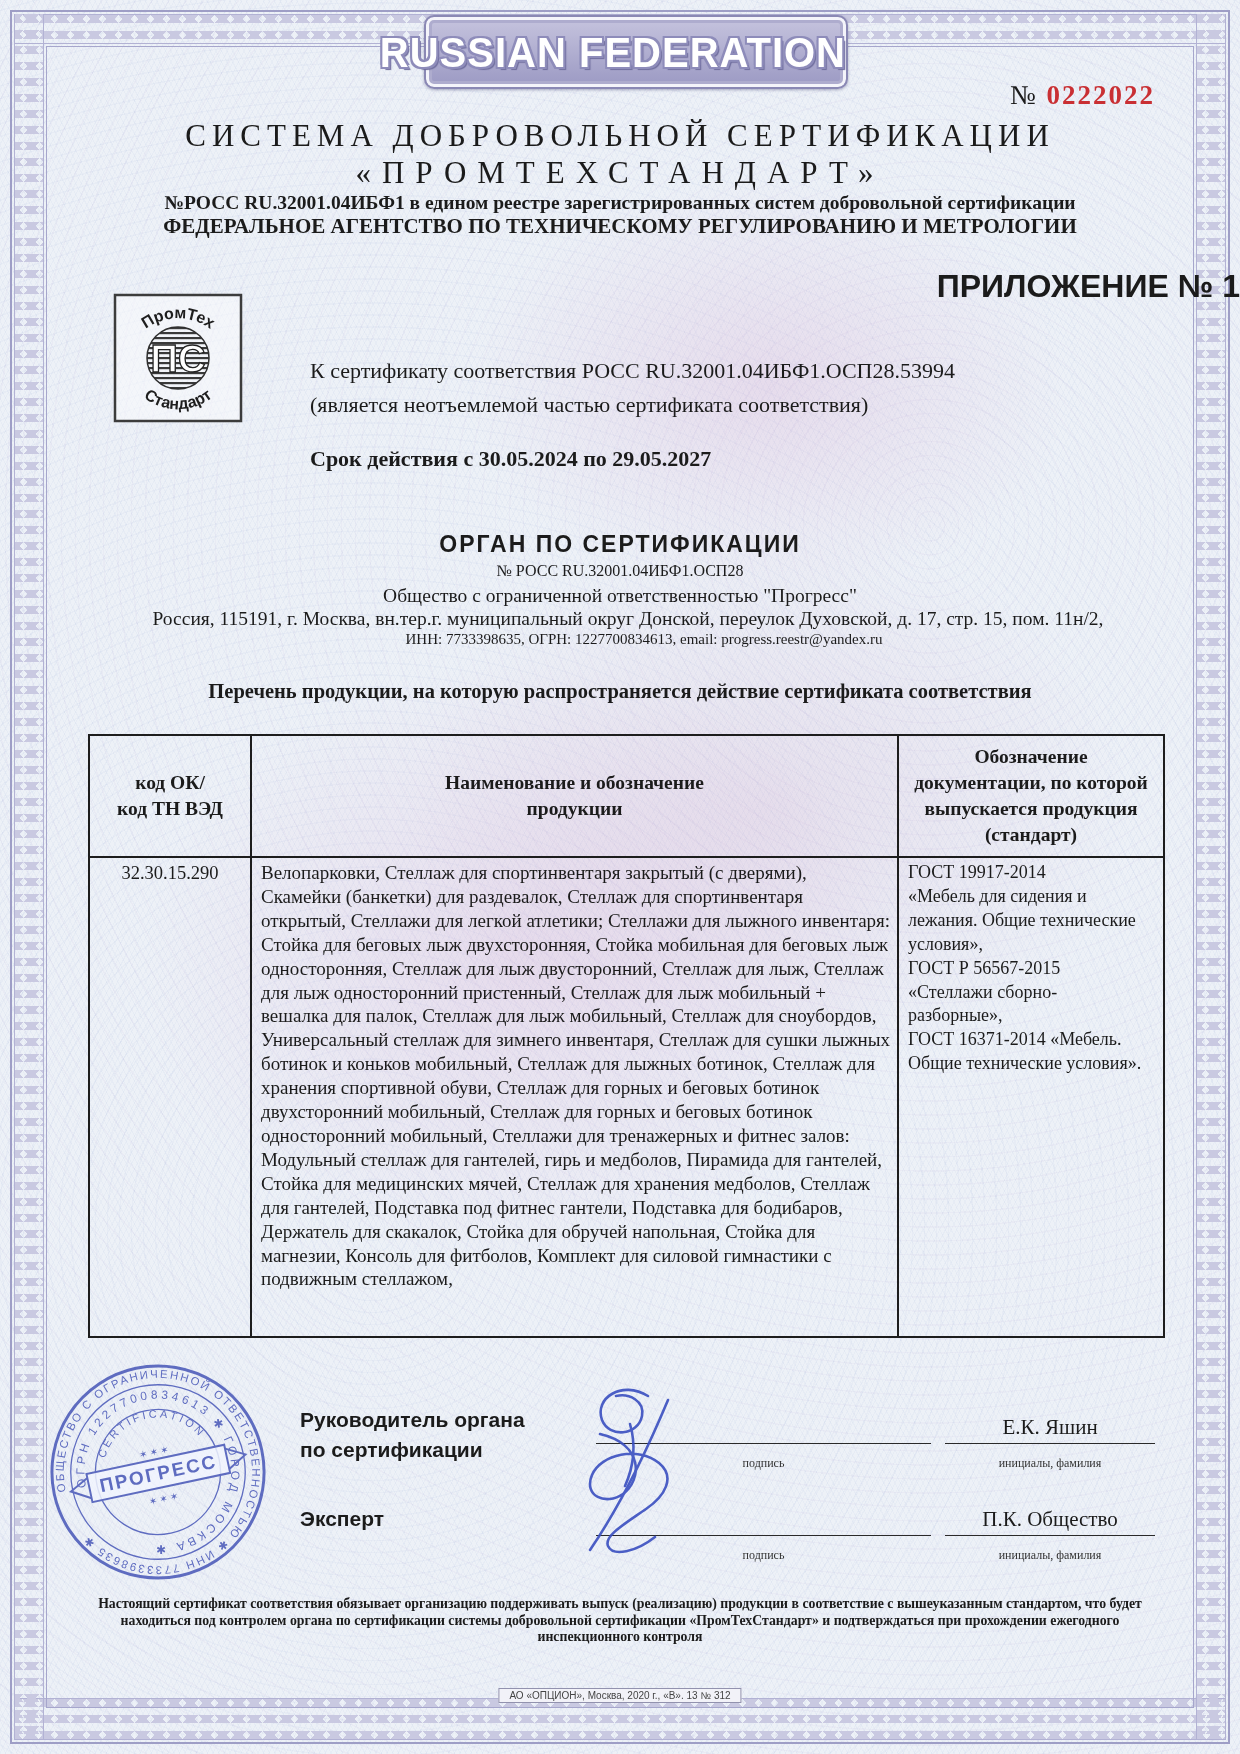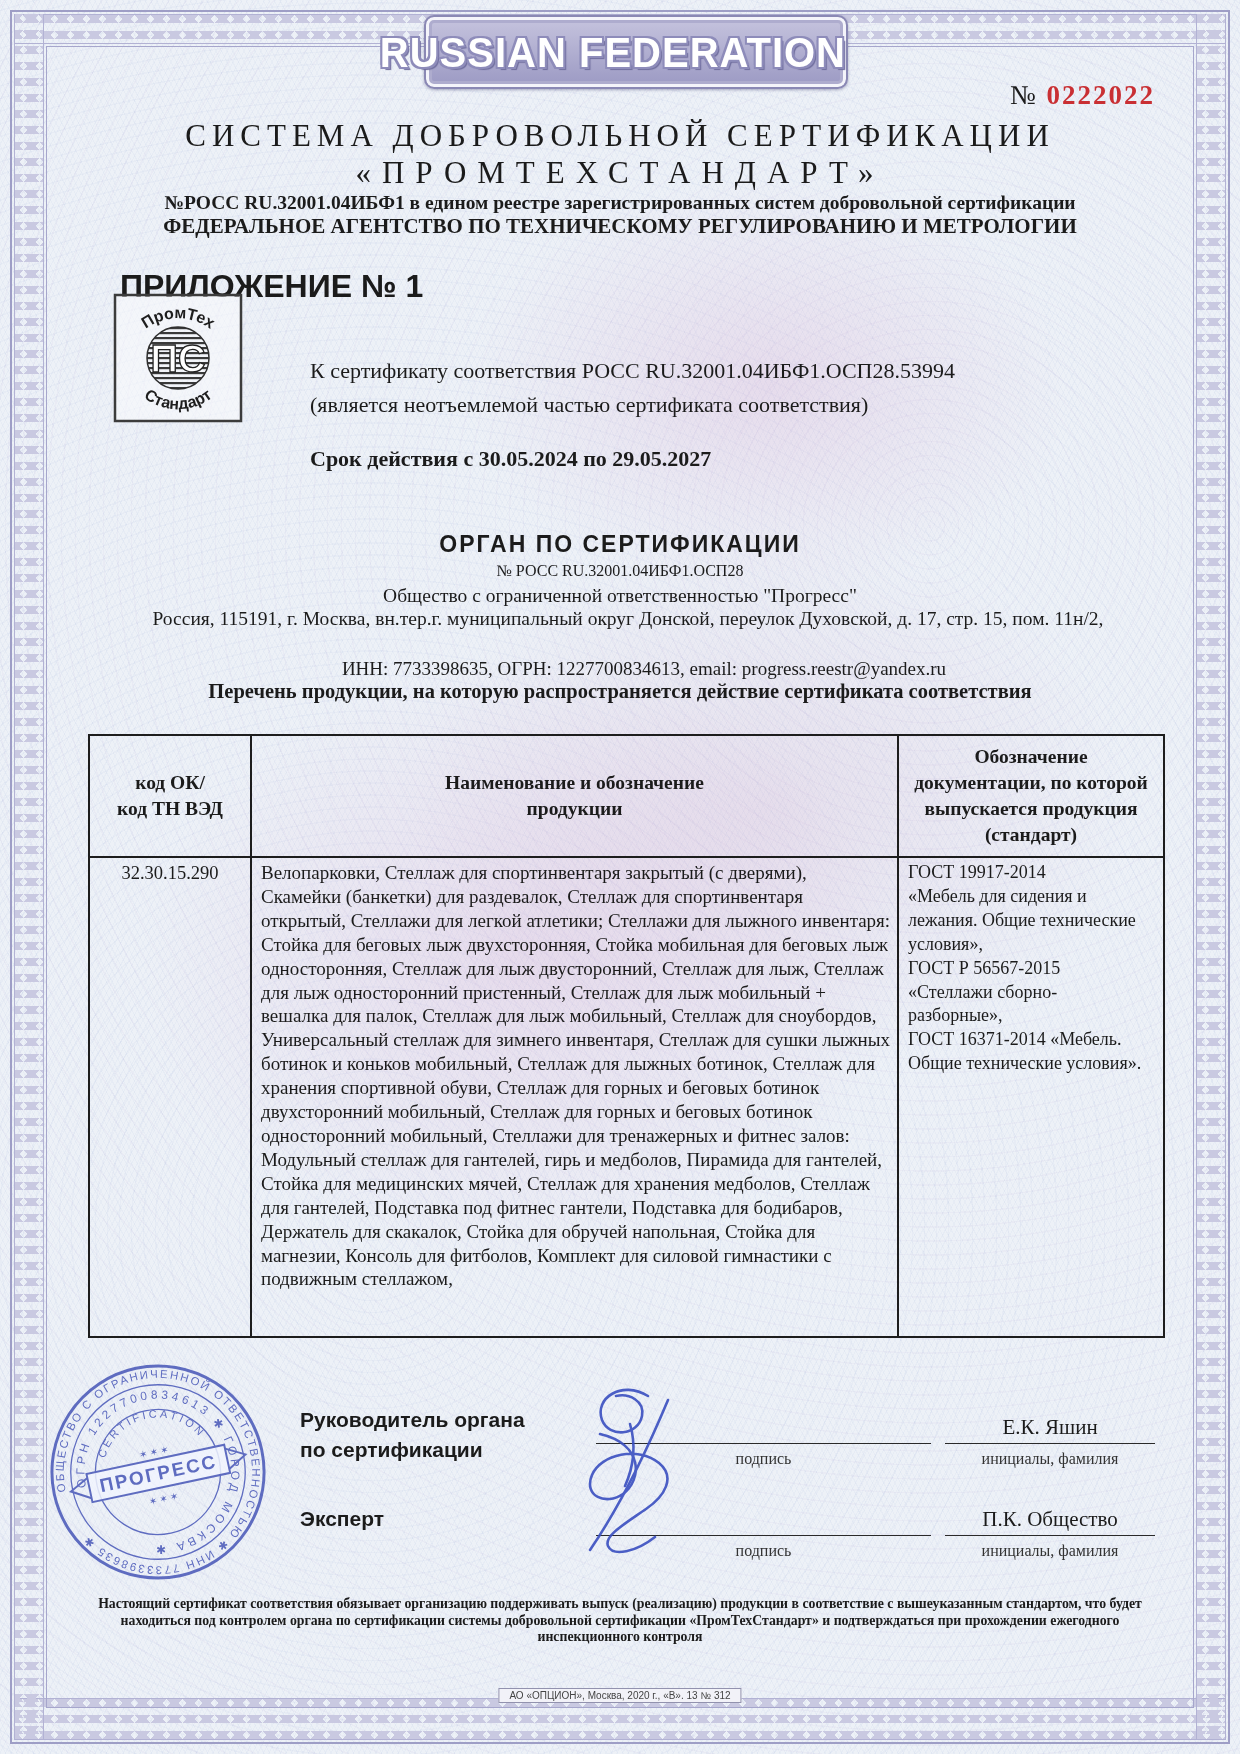--- a/index.html
+++ b/index.html
@@ -56,21 +56,21 @@
     font-family:"Liberation Serif",serif;}
   .ptable td{border:2px solid #1d1d1d;vertical-align:top;}
   .ptable .hdr{font-weight:bold;font-size:19.5px;text-align:center;vertical-align:middle;
     line-height:26px;height:116px;padding:2px 4px;}
   .c1{width:152px;margin-left:32px;} .c2{width:637px;} .c3{width:256px;}
   .cell-code{font-size:18.5px;text-align:center;padding-top:5px;}
   .cell-name{font-size:19px;line-height:23.9px;padding:3px 6px 3px 9px;height:472px;}
   .cell-docs{font-size:18px;line-height:23.9px;padding:3px 4px 3px 9px;}
   
   .role{left:300px;font-family:"Liberation Sans",sans-serif;font-weight:bold;font-size:21px;line-height:30px;}
-  .sig-line{border-top:1.5px solid #2a2a2a;text-align:center;font-size:16px;color:#333;padding-top:6px;}
+  .sig-line{border-top:1.5px solid #2a2a2a;text-align:center;font-size:12px;color:#333;padding-top:12px;}
   .over-line{position:absolute;width:100%;text-align:center;bottom:4px;font-size:21px;white-space:nowrap;}
   .footer-bold{font-weight:bold;font-size:20px;}
   .disclaimer{left:70px;right:70px;top:1596px;text-align:center;font-weight:bold;font-size:13.8px;line-height:16.5px;}
   .print-label{top:1688px;left:50%;transform:translateX(-50%);z-index:6;
     background:#f2f2f8;border:1px solid #9292ae;padding:1px 10px;font-size:10px;color:#444;white-space:nowrap;}
 </style>
 </head>
 <body>
 
 <div class="page">
@@ -88,21 +88,21 @@
 
   <div class="abs cert-number">
     <span>№</span>
     <span class="digits">0222022</span>
   </div>
 
   <div class="abs ctr t-serif" style="top:118px;font-size:31px;letter-spacing:6px;">СИСТЕМА ДОБРОВОЛЬНОЙ СЕРТИФИКАЦИИ</div>
   <div class="abs ctr t-serif" style="top:155px;font-size:31px;letter-spacing:11px;">«ПРОМТЕХСТАНДАРТ»</div>
   <div class="abs ctr t-serif" style="top:192px;font-size:19.5px;font-weight:bold;">№РОСС RU.32001.04ИБФ1 в едином реестре зарегистрированных систем добровольной сертификации</div>
   <div class="abs ctr t-serif" style="top:214px;font-size:21px;font-weight:bold;">ФЕДЕРАЛЬНОЕ АГЕНТСТВО ПО ТЕХНИЧЕСКОМУ РЕГУЛИРОВАНИЮ И МЕТРОЛОГИИ</div>
-  <div class="abs t-sans" style="top:268px;left:120px;right:0;text-align:left;font-size:32px;font-weight:bold;">ПРИЛОЖЕНИЕ № 1</div>
+  <div class="abs t-sans" style="top:268px;left:120px;right:0;text-align:right;font-size:32px;font-weight:bold;">ПРИЛОЖЕНИЕ № 1</div>
 
   <div class="abs" style="left:112px;top:292px;width:132px;height:132px;">
     <svg width="132" height="132" viewBox="0 0 132 132">
       <defs>
         <pattern id="hstripe" width="6" height="5" patternUnits="userSpaceOnUse">
             <rect width="6" height="2.2" fill="#3a3a3a"></rect>
           </pattern>
         <path id="arcTop" d="M 20 52 A 54 54 0 0 1 112 52" fill="none"></path>
         <path id="arcBot" d="M 18 90 A 56 56 0 0 0 114 90" fill="none"></path>
       </defs>
@@ -119,21 +119,21 @@
   </div>
 
   <div class="abs t-serif" style="left:310px;top:358px;font-size:22px;">К сертификату соответствия РОСС RU.32001.04ИБФ1.ОСП28.53994</div>
   <div class="abs t-serif" style="left:310px;top:392px;font-size:22px;">(является неотъемлемой частью сертификата соответствия)</div>
   <div class="abs t-serif" style="left:310px;top:446px;font-size:22px;font-weight:600;">Срок действия с 30.05.2024 по 29.05.2027</div>
 
   <div class="abs ctr t-sans" style="top:531px;font-size:23px;font-weight:bold;letter-spacing:2px;">ОРГАН ПО СЕРТИФИКАЦИИ</div>
   <div class="abs ctr t-serif" style="top:562px;font-size:16px;">№ РОСС RU.32001.04ИБФ1.ОСП28</div>
   <div class="abs ctr t-serif" style="top:585px;font-size:19.5px;">Общество с ограниченной ответственностью "Прогресс"</div>
   <div class="abs ctr t-serif" style="top:608px;font-size:19.5px;padding-left:16px;">Россия, 115191, г. Москва, вн.тер.г. муниципальный округ Донской, переулок Духовской, д. 17, стр. 15, пом. 11н/2,</div>
-  <div class="abs ctr t-serif" style="top:658px;font-size:19px;margin-left:48px;">ИНН: 7733398635, ОГРН: 1227700834613, email: progress.reestr@yandex.ru</div>
+  <div class="abs ctr t-serif" style="top:631px;font-size:15px;margin-left:48px;">ИНН: 7733398635, ОГРН: 1227700834613, email: progress.reestr@yandex.ru</div>
 
   <div class="abs ctr t-serif" style="top:680px;font-size:20.5px;font-weight:bold;">Перечень продукции, на которую распространяется действие сертификата соответствия</div>
 
   <table class="abs ptable">
     <tbody>
         <tr>
       <td class="hdr c1 pre">код ОК/
 код ТН ВЭД</td>
       <td class="hdr c2 pre">Наименование и обозначение
 продукции</td>

